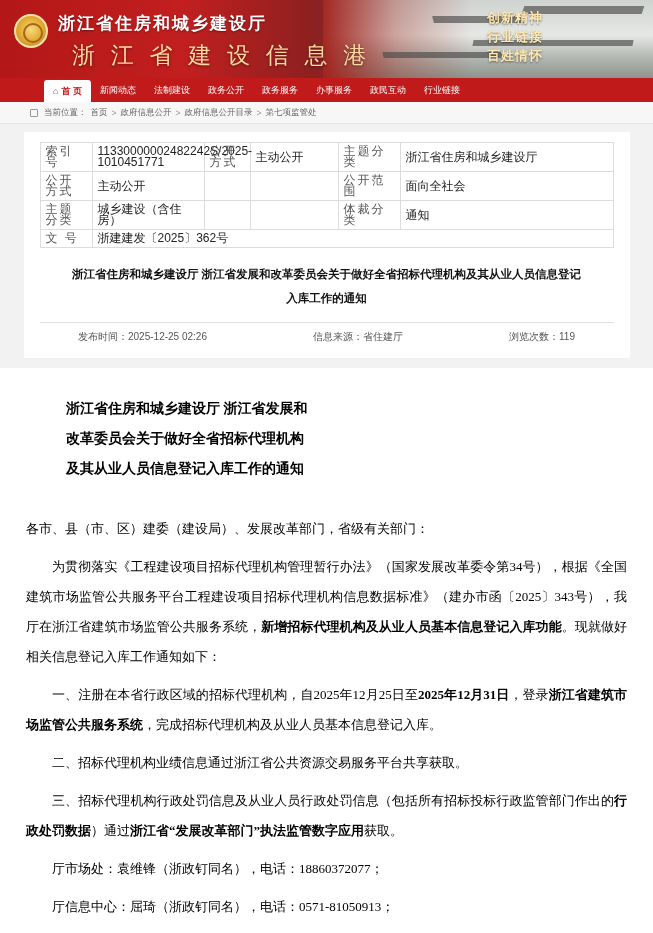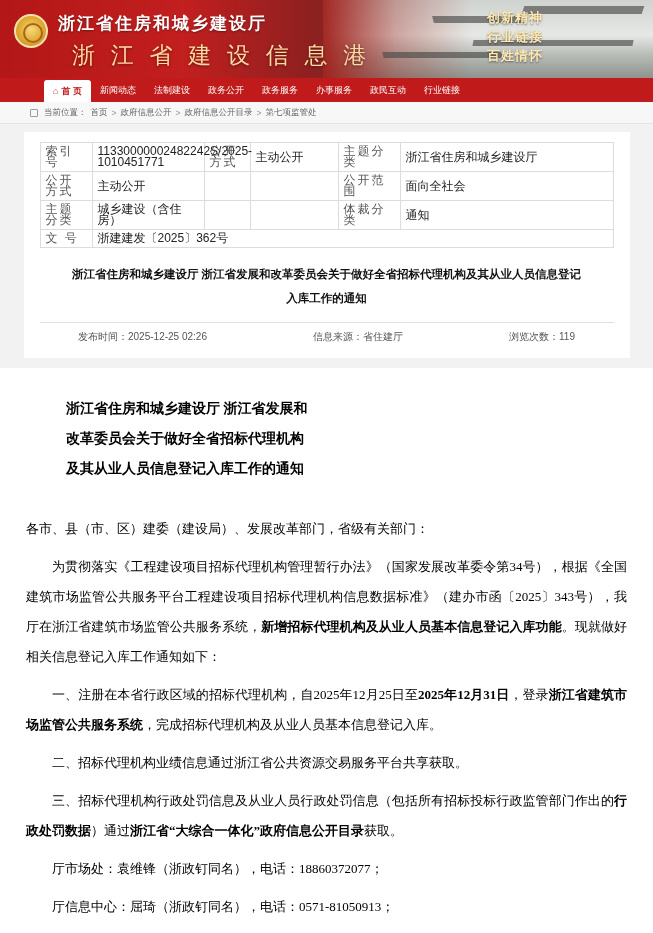--- a/index.html
+++ b/index.html
@@ -342,19 +342,19 @@
     <div>改革委员会关于做好全省招标代理机构</div>
     <div>及其从业人员信息登记入库工作的通知</div>
   </div>
 
   <p>各市、县（市、区）建委（建设局）、发展改革部门，省级有关部门：</p>
 
   <div id="article-paragraphs">
       <p class="indent"><span>为贯彻落实《工程建设项目招标代理机构管理暂行办法》（国家发展改革委令第34号），根据《全国建筑市场监管公共服务平台工程建设项目招标代理机构信息数据标准》（建办市函〔2025〕343号），我厅在浙江省建筑市场监管公共服务系统，</span><b>新增招标代理机构及从业人员基本信息登记入库功能</b><span>。现就做好相关信息登记入库工作通知如下：</span></p>
       <p class="indent"><span>一、注册在本省行政区域的招标代理机构，自2025年12月25日至</span><b>2025年12月31日</b><span>，登录</span><b>浙江省建筑市场监管公共服务系统</b><span>，完成招标代理机构及从业人员基本信息登记入库。</span></p>
       <p class="indent"><span>二、招标代理机构业绩信息通过浙江省公共资源交易服务平台共享获取。</span></p>
-      <p class="indent"><span>三、招标代理机构行政处罚信息及从业人员行政处罚信息（包括所有招标投标行政监管部门作出的</span><b>行政处罚数据</b><span>）通过</span><b>浙江省“大综合一体化”政府信息公开目录</b><span>获取。</span></p>
+      <p class="indent"><span>三、招标代理机构行政处罚信息及从业人员行政处罚信息（包括所有招标投标行政监管部门作出的</span><b>行政处罚数据</b><span>）通过</span><b>浙江省“发展改革部门”执法监管数字应用</b><span>获取。</span></p>
       <p class="indent"><span>厅市场处：袁维锋（浙政钉同名），电话：18860372077；</span></p>
       <p class="indent"><span>厅信息中心：屈琦（浙政钉同名），电话：0571-81050913；</span></p>
       <p class="indent"><span>技术支持：0571-83736951。</span></p>
     </div>
 
 </div>
 
 </body></html>

